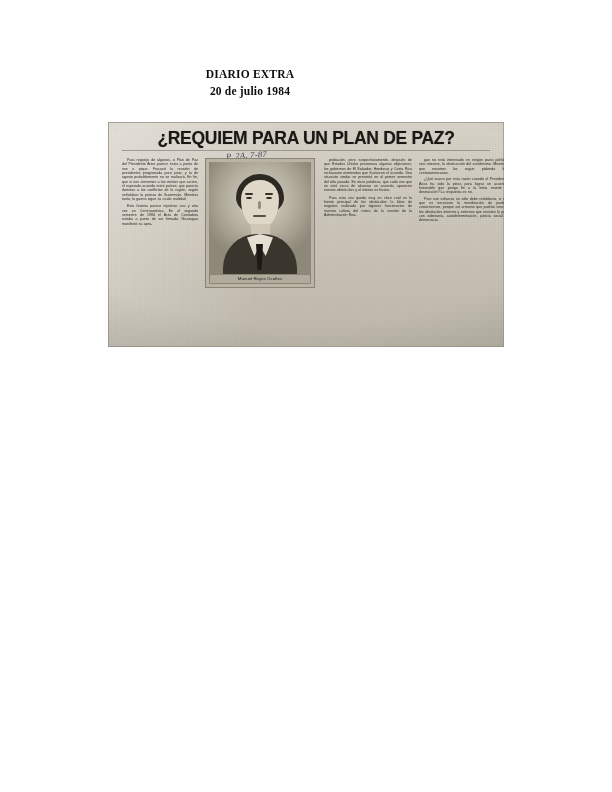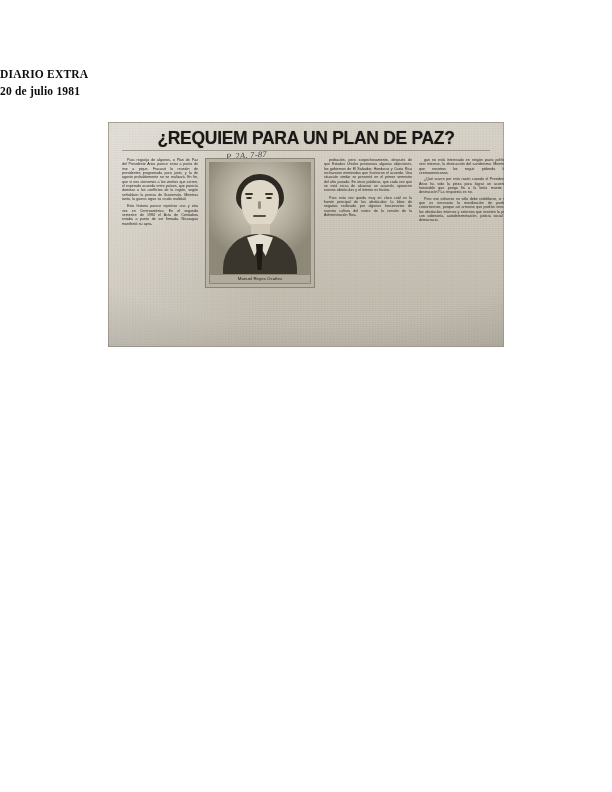--- a/index.html
+++ b/index.html
@@ -20,21 +20,21 @@
     position: absolute;
     inset: 0;
     background: #ffffff;
   }
 
   .doc-header {
     position: absolute;
     top: 66px;
     left: 0;
     width: 500px;
-    text-align: left;
+    text-align: center;
   }
   .doc-header .line {
     font-family: "Liberation Serif", serif;
     font-weight: bold;
     font-size: 11.5px;
     letter-spacing: 0.2px;
     line-height: 17px;
     color: #0d0d0d;
   }
 
@@ -251,21 +251,21 @@
     color: #25231e;
   }
 </style>
 </head>
 <body>
 
 <div class="page">
 
   <div class="doc-header">
     <div class="line">DIARIO EXTRA</div>
-    <div class="line">20 de julio 1981</div>
+    <div class="line">20 de julio 1984</div>
   </div>
 
   <div class="clipping">
 
     <div class="headline">¿REQUIEM PARA UN PLAN DE PAZ?</div>
     <div class="rule"></div>
     <div class="handwriting">P. 2A, 7-87</div>
 
     <div class="cols">
 

